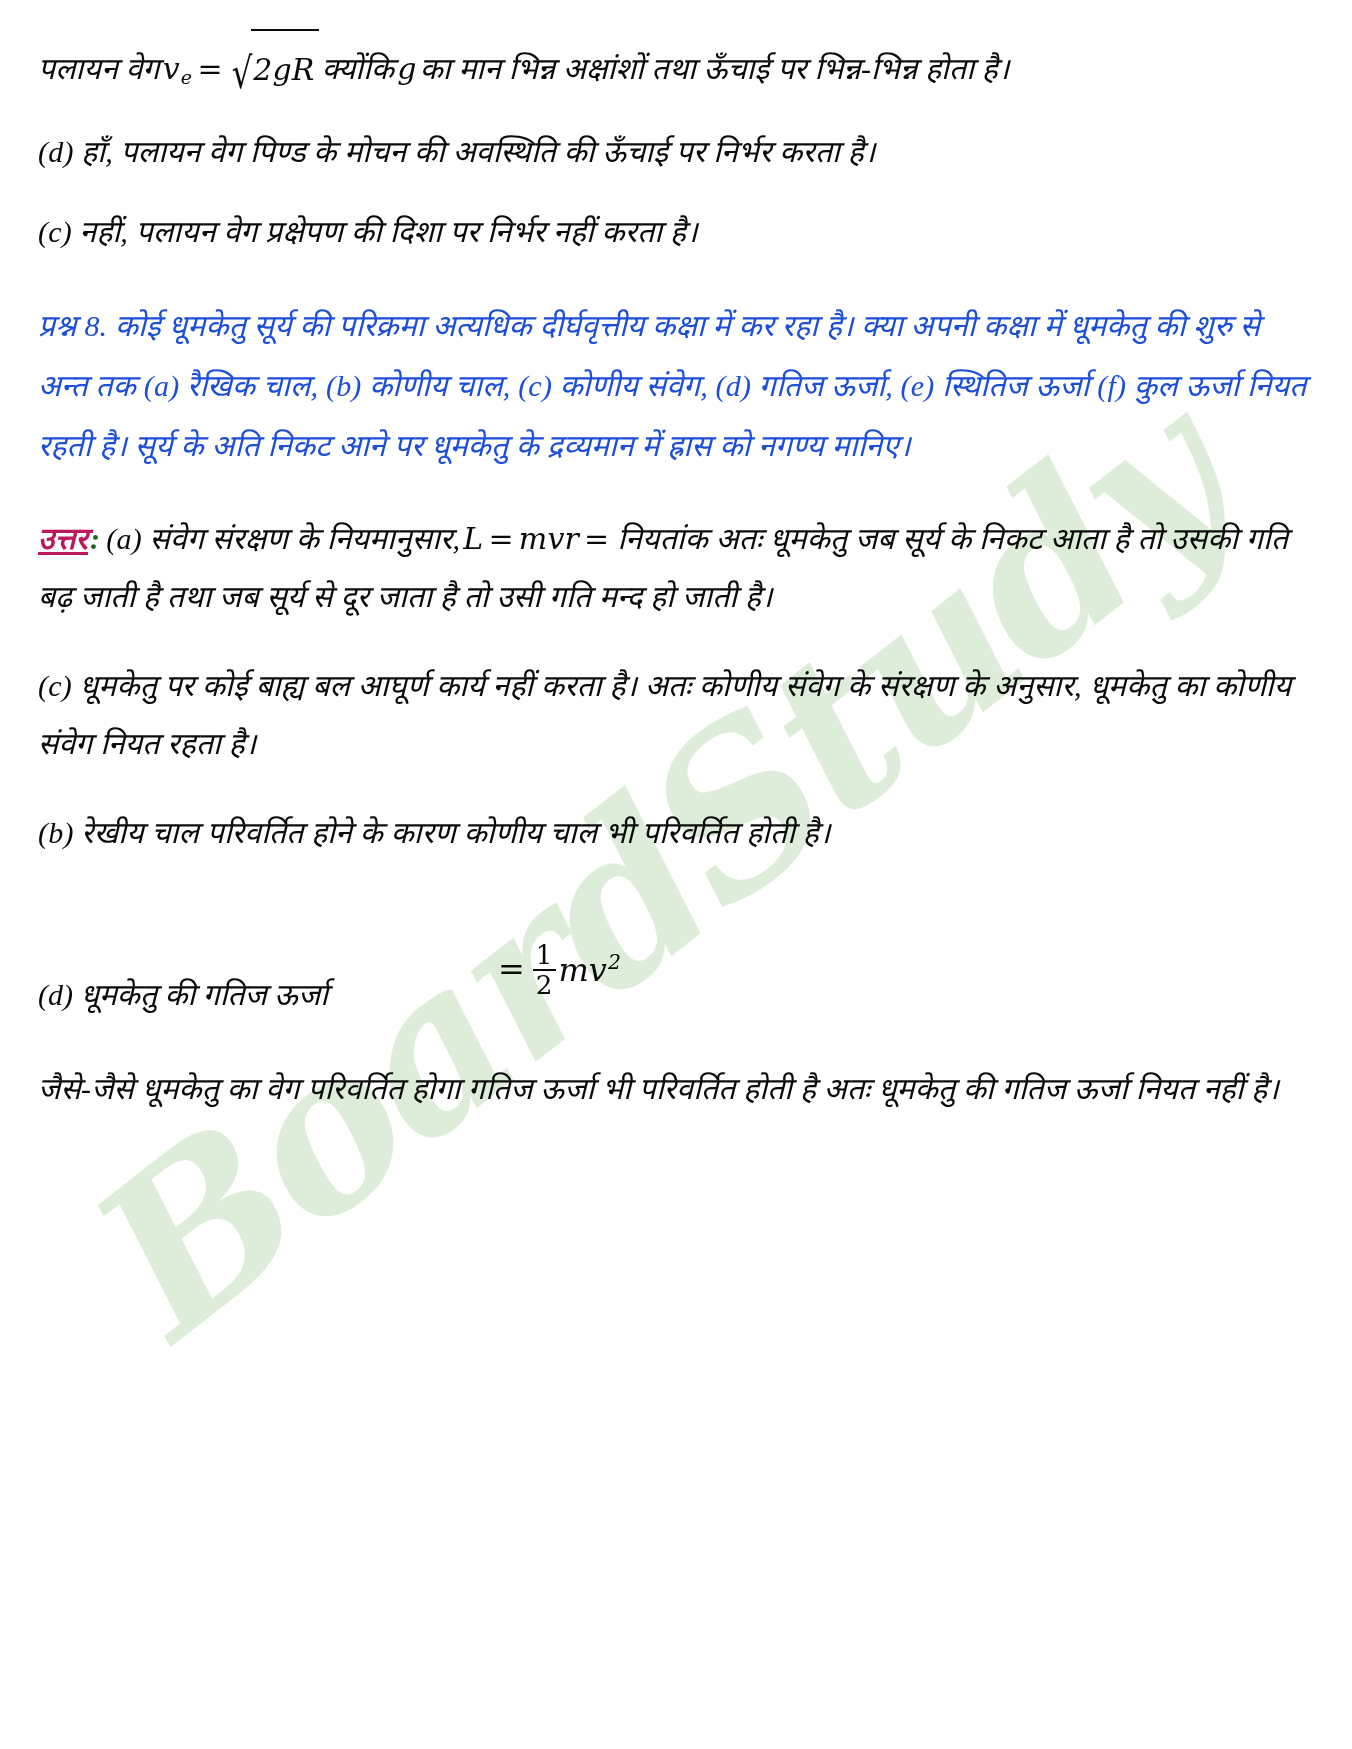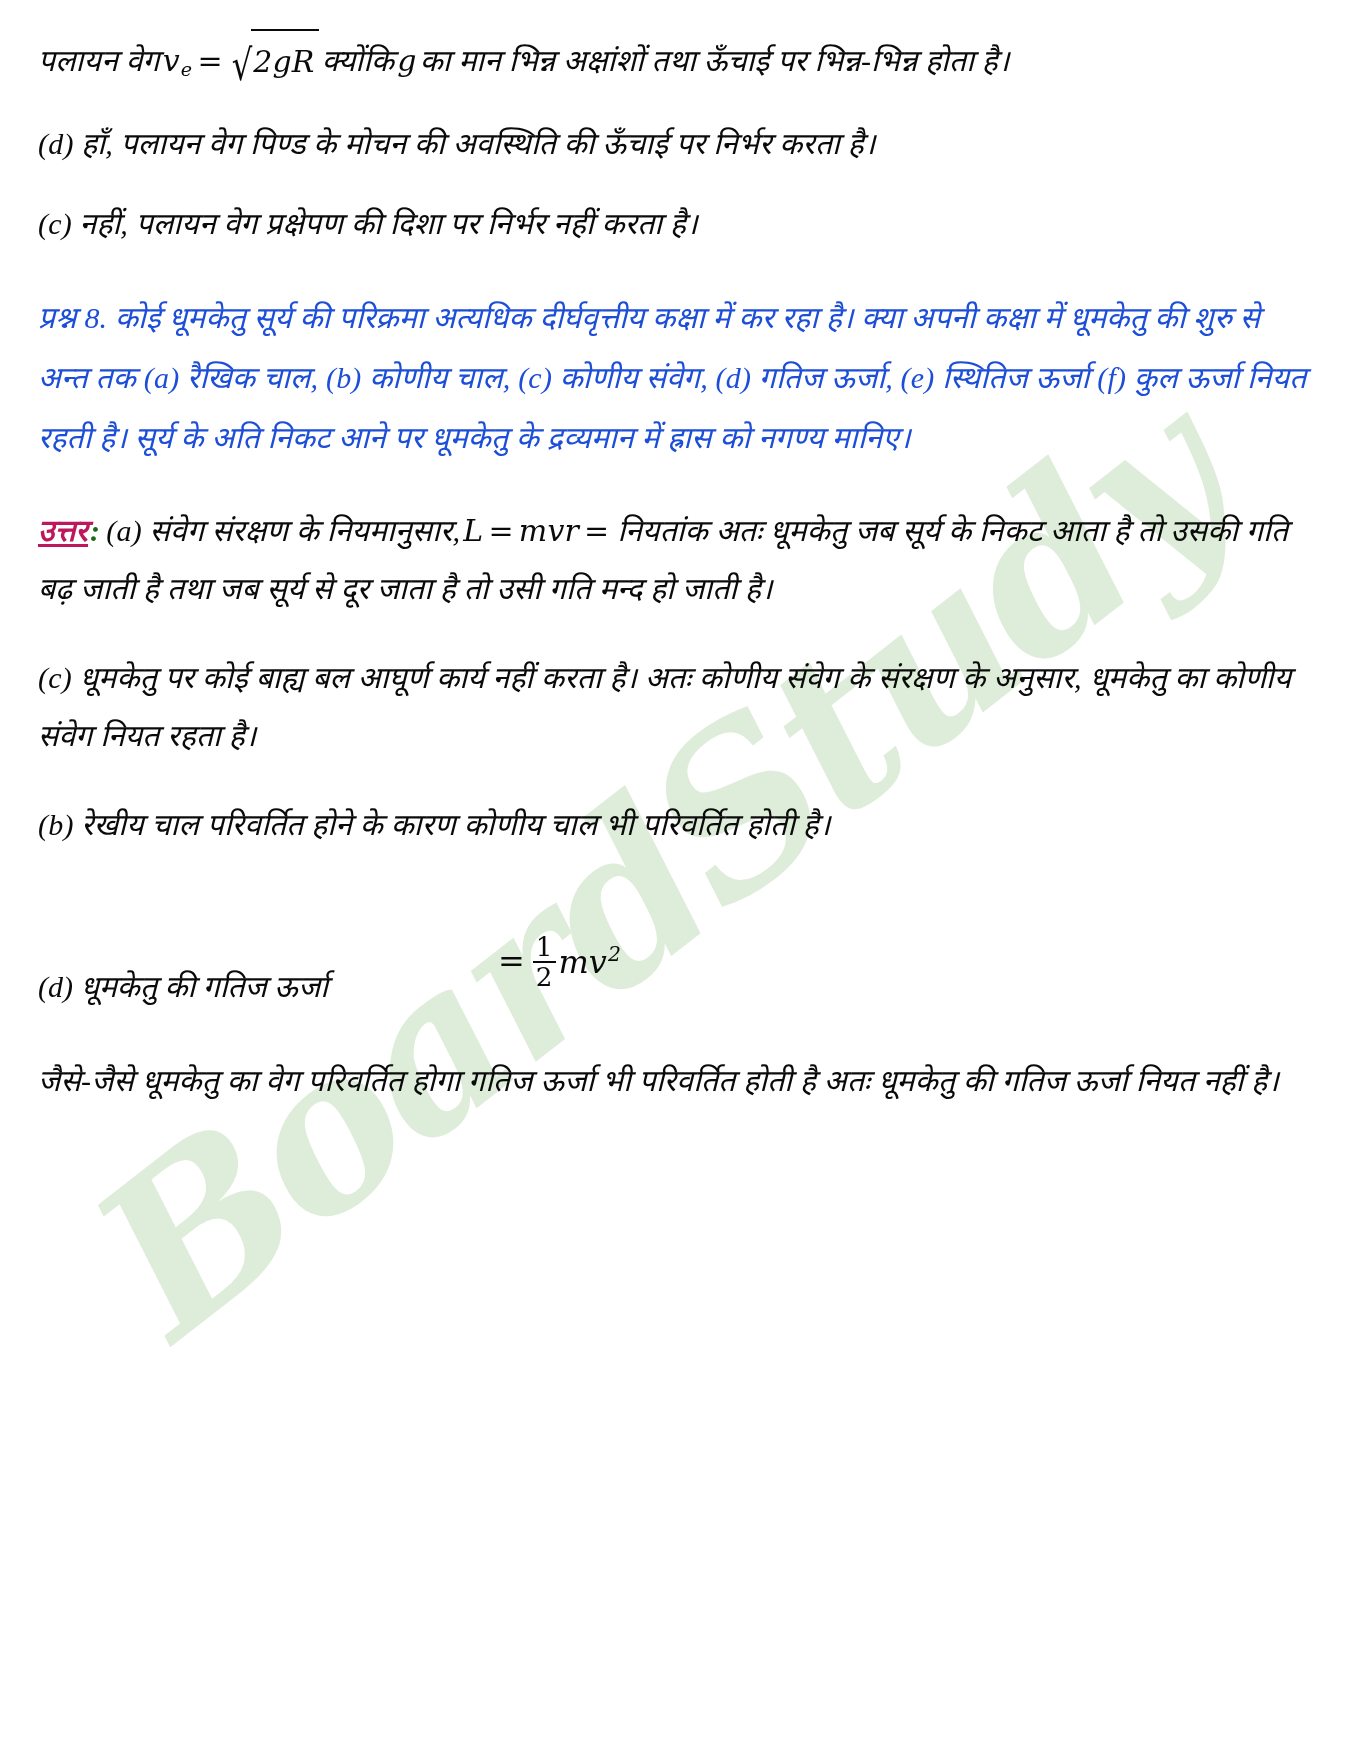--- a/index.html
+++ b/index.html
@@ -131,21 +131,21 @@
     display: inline-block;
     font-size: 38px;
     font-style: normal;
     line-height: 1;
     vertical-align: -0.12em;
     transform: scaleY(1.12) scaleX(0.85);
   }
   .sqrt .radicand {
     display: inline-block;
     border-top: 2px solid #0a0a0a;
-    padding: 2px 4px 0 2px;
+    padding: 10px 4px 0 2px;
     margin-left: -3px;
     position: relative;
     top: -1px;
   }
 
   
   .frac {
     display: inline-block;
     vertical-align: -0.42em;
     text-align: center;

